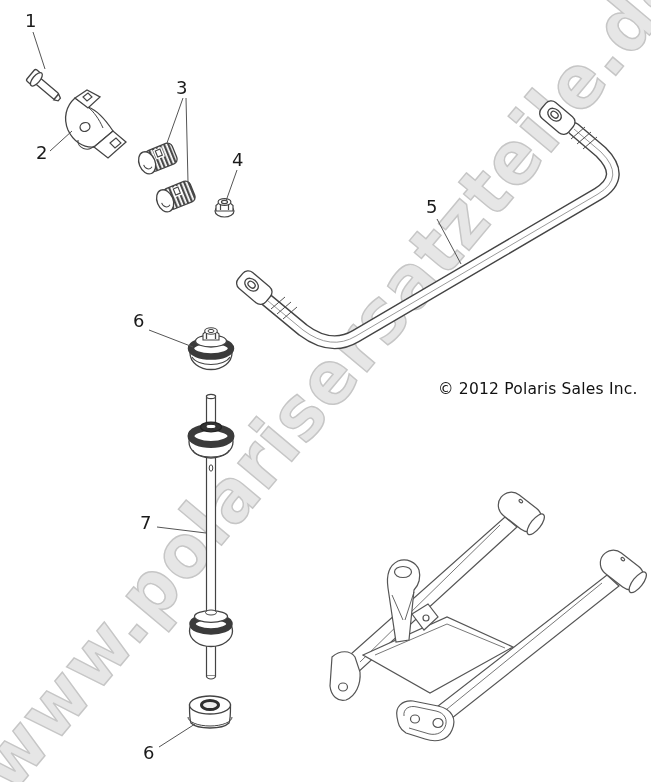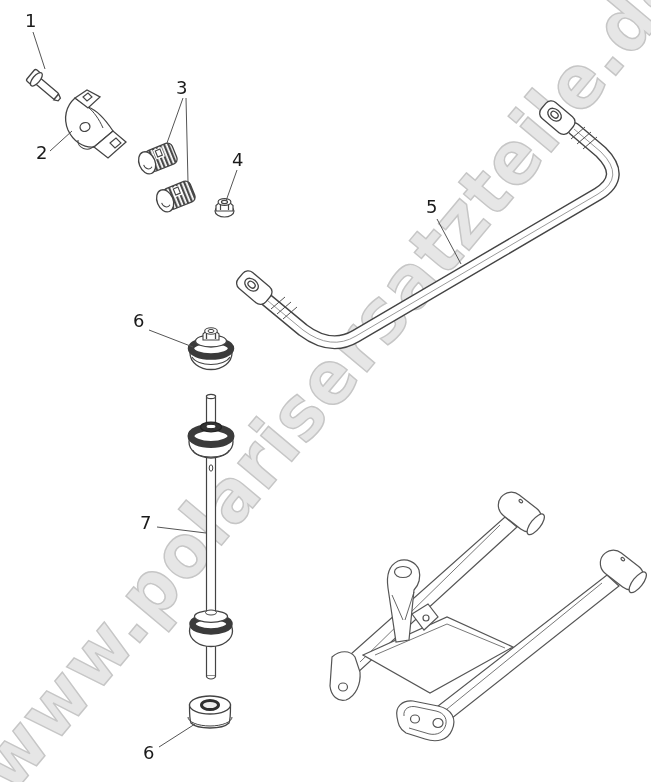--- a/index.html
+++ b/index.html
@@ -199,14 +199,15 @@
 
   <div class="callout" style="left:25px;top:12px;">1</div>
   <div class="callout" style="left:36px;top:144px;">2</div>
   <div class="callout" style="left:176px;top:79px;">3</div>
   <div class="callout" style="left:232px;top:151px;">4</div>
   <div class="callout" style="left:426px;top:198px;">5</div>
   <div class="callout" style="left:133px;top:312px;">6</div>
   <div class="callout" style="left:140px;top:514px;">7</div>
   <div class="callout" style="left:143px;top:744px;">6</div>
 
+  <div class="copyright">© 2012 Polaris Sales Inc.</div>
 
 </div>
 
 </body></html>

